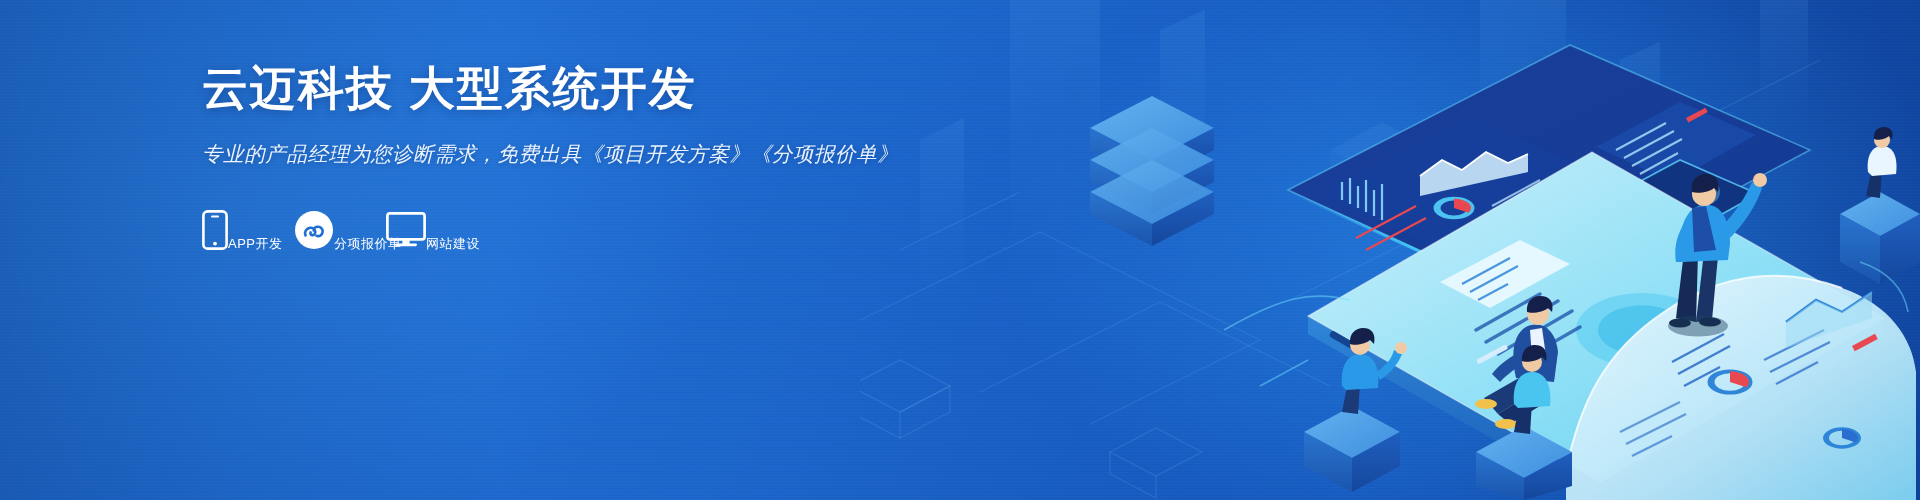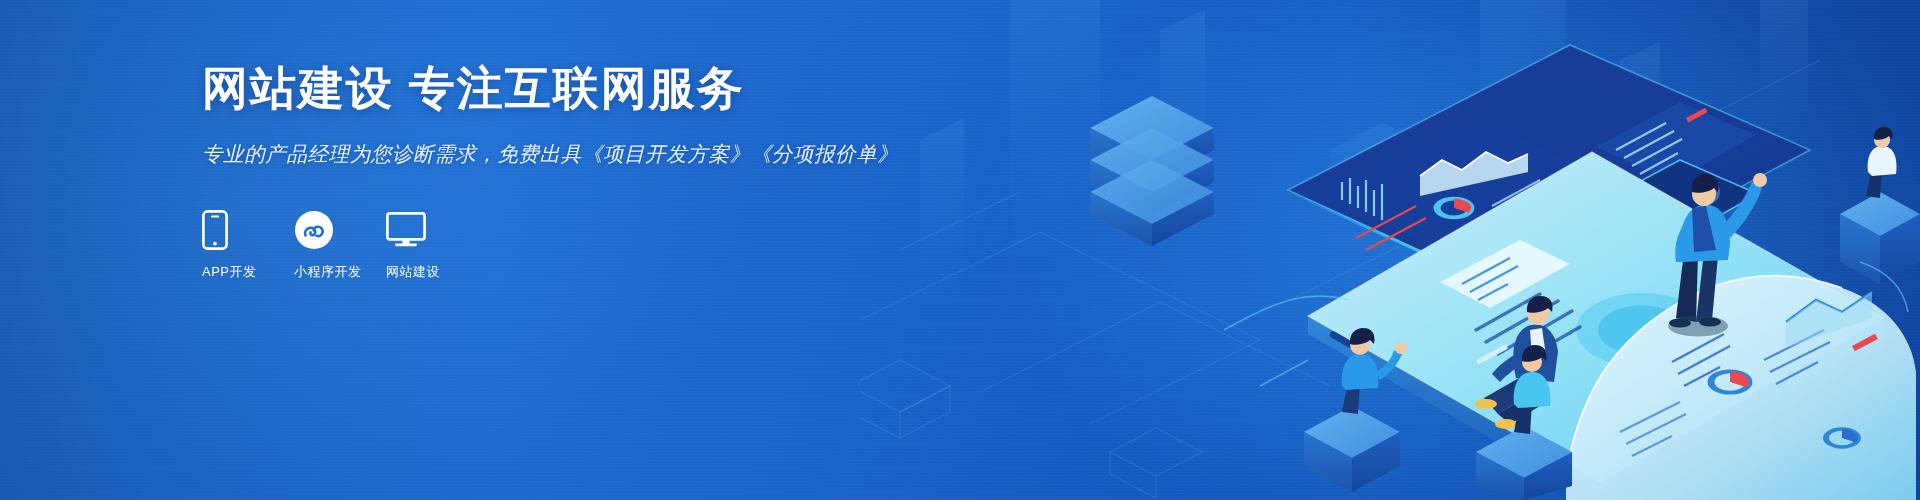--- a/index.html
+++ b/index.html
@@ -35,21 +35,21 @@
     text-shadow:0 2px 10px rgba(5,30,90,0.35);
   }
   .sub{margin-top:20px;font-style:italic;}
   .sub-line{
     font-size:20.5px;color:#eaf3ff;line-height:1.78;letter-spacing:0.6px;
     white-space:nowrap;font-weight:400;
     text-shadow:0 1px 5px rgba(5,30,90,0.3);
   }
   .services{display:flex;margin-top:34px;}
   .svc{
-    display:flex;flex-direction:column;align-items:flex-start;
+    display:flex;align-items:flex-end;
     width:74px;margin-right:18px;cursor:pointer;
   }
   .svc-icon{
     height:46px;display:flex;align-items:center;justify-content:center;
     color:#ffffff;
   }
   .svc-label{
     margin-top:10px;font-size:13px;color:#ffffff;white-space:nowrap;
     letter-spacing:0.5px;font-weight:400;
   }
@@ -110,21 +110,21 @@
 
     <g fill="#59a6ee" fill-opacity=".22">
       <path d="M470 150 L522 122 L574 150 L522 178 Z"></path>
       <path d="M470 150 L470 184 L522 212 L522 178 Z" fill="#3d8ae0" fill-opacity=".22"></path>
       <path d="M522 178 L574 150 L574 184 L522 212 Z" fill="#2f7ad4" fill-opacity=".22"></path>
     </g>
   </svg>
 
   <div class="content">
 
-    <div class="headline">网站建设 专注互联网服务</div>
+    <div class="headline">云迈科技 大型系统开发</div>
 
     <div class="sub">
       <div class="sub-line">专业的产品经理为您诊断需求，免费出具《项目开发方案》《分项报价单》</div>
     </div>
 
     <div class="services">
 
       <div class="svc">
         <div class="svc-icon">
           <svg width="26" height="40" viewBox="0 0 26 40">
@@ -137,21 +137,21 @@
       </div>
 
       <div class="svc">
         <div class="svc-icon">
           <svg width="40" height="40" viewBox="0 0 40 40">
             <circle cx="20" cy="20" r="19" fill="#ffffff"></circle>
             <path d="M11.5 25.5c-1.4-3.4 0.6-7 4.2-7.6 3.2-0.5 5.6 1.6 5.6 4.2 0 2-1.6 3.3-3.2 3-1.4-0.25-2.1-1.6-1.5-2.8" fill="none" stroke="#1f6ed2" stroke-width="2.6" stroke-linecap="round"></path>
             <path d="M22.5 25.8c2.6 1 5.6-0.6 6.1-3.5 0.5-3-1.7-5.5-4.6-5.5-2.4 0-4.1 1.6-4.3 3.6" fill="none" stroke="#1f6ed2" stroke-width="2.6" stroke-linecap="round"></path>
           </svg>
         </div>
-        <div class="svc-label">小程序开发</div>
+        <div class="svc-label">分项报价单</div>
       </div>
 
 
       <div class="svc">
         <div class="svc-icon">
           <svg width="40" height="36" viewBox="0 0 40 36">
             <rect x="1.4" y="1.4" width="37.2" height="26" rx="2.6" ry="2.6" fill="none" stroke="#ffffff" stroke-width="2.7"></rect>
             <rect x="16.4" y="27.4" width="7.2" height="4.6" fill="#ffffff"></rect>
             <rect x="9" y="31.4" width="22" height="2.9" rx="1.45" fill="#ffffff"></rect>
           </svg>

